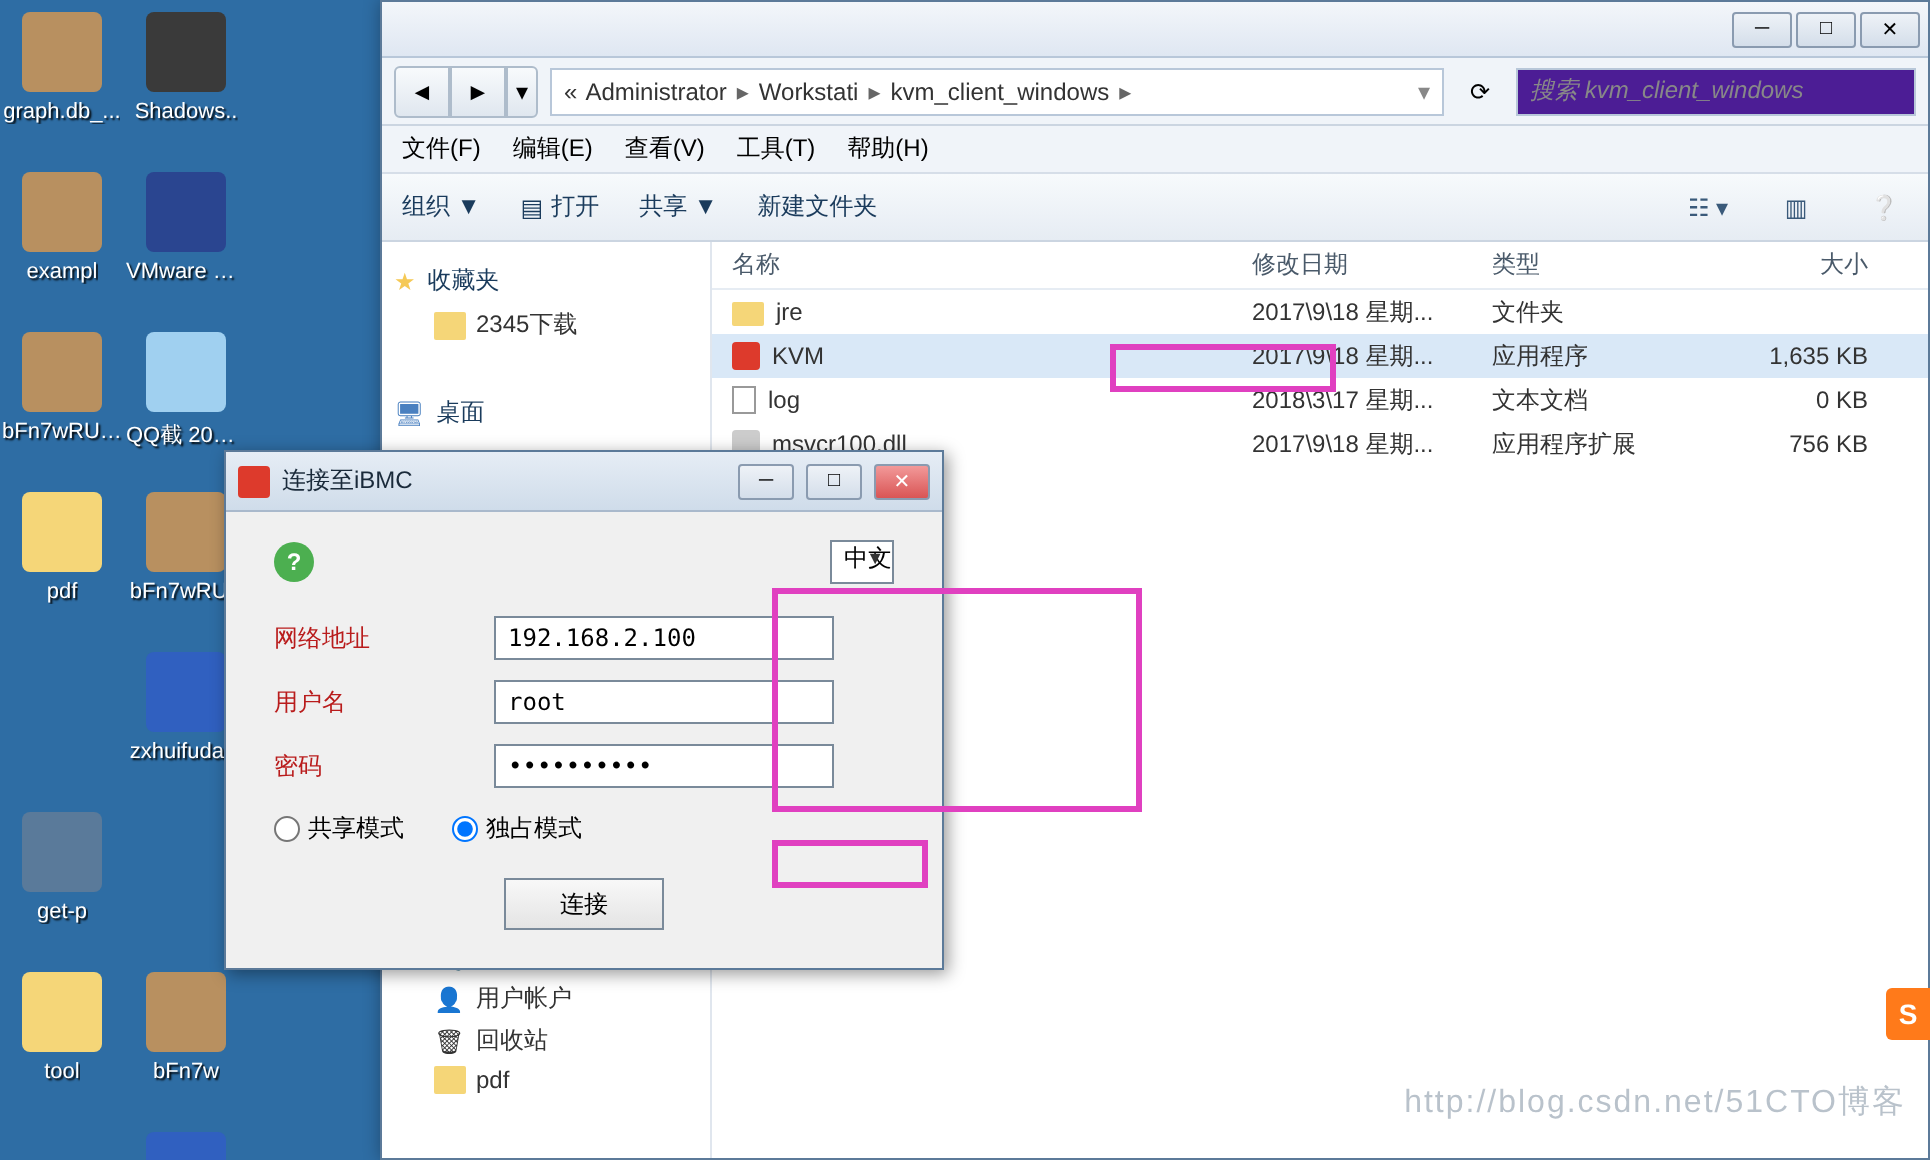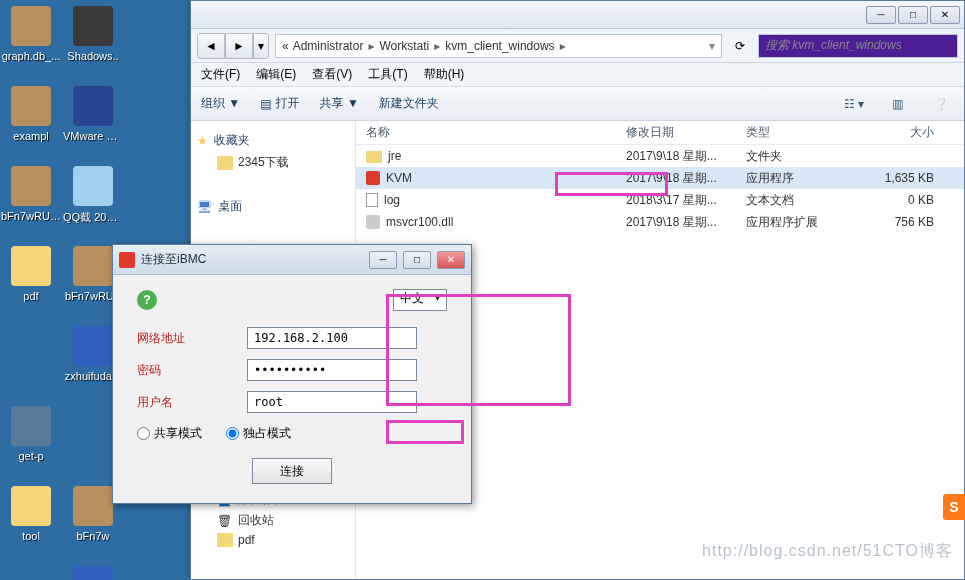--- a/index.html
+++ b/index.html
@@ -59,30 +59,30 @@
 .fico-app { display: inline-block; width: 14px; height: 14px; background: #dd3a2c; border-radius: 2px; }
 .fico-txt { display: inline-block; width: 12px; height: 14px; background: #fff; border: 1px solid #999; }
 .fico-dll { display: inline-block; width: 14px; height: 14px; background: #ccc; border-radius: 2px; }
 
 .highlight-box1 { position: absolute; border: 3px solid #e040c0; pointer-events: none; }
 .hb-kvm { left: 555px; top: 172px; width: 113px; height: 24px; }
 .hb-inputs { left: 386px; top: 294px; width: 185px; height: 112px; }
 .hb-radio { left: 386px; top: 420px; width: 78px; height: 24px; }
 
 
-.dialog { position: absolute; left: 112px; top: 244px; width: 360px; height: 260px; background: #f0f0f0; border: 1px solid #5c7a99; box-shadow: 2px 2px 8px rgba(0,0,0,0.4); }
+.dialog { position: absolute; left: 112px; top: 225px; width: 360px; height: 260px; background: #f0f0f0; border: 1px solid #5c7a99; box-shadow: 2px 2px 8px rgba(0,0,0,0.4); }
 .dlg-title { height: 30px; background: linear-gradient(#e6edf5,#cfdcea); display: flex; align-items: center; padding: 0 6px; gap: 6px; border-bottom: 1px solid #a9b9cc; }
 .dlg-title .dico { width: 16px; height: 16px; background: #dd3a2c; border-radius: 2px; }
 .dlg-title .dtxt { flex: 1; color: #1a2a3a; }
 .dlg-title .dbtn { width: 28px; height: 18px; border: 1px solid #8a9bb0; background: linear-gradient(#eef2f7,#d4deea); display: flex; align-items: center; justify-content: center; cursor: pointer; border-radius: 2px; font-size: 10px; }
 .dlg-title .dbtn.close { background: linear-gradient(#f29999,#d95555); color: #fff; }
 .dlg-body { padding: 14px 24px; }
 .dlg-top { display: flex; justify-content: space-between; align-items: center; margin-bottom: 16px; }
 .help-icon { width: 20px; height: 20px; border-radius: 50%; background: #4caf50; color: #fff; display: flex; align-items: center; justify-content: center; font-weight: bold; cursor: pointer; }
-.lang-select { border: 1px solid #7a8a9a; height: 22px; padding: 0 22px 0 6px; background: #fff; position: relative; cursor: pointer; }
+.lang-select { border: 1px solid #7a8a9a; height: 22px; padding: 0 0 0 6px; background: #fff; position: relative; cursor: pointer; }
 .lang-select::after { content: "▼"; position: absolute; right: 4px; top: 3px; font-size: 9px; color: #333; }
 .form-row { display: flex; align-items: center; margin-bottom: 10px; }
 .form-row label { width: 110px; color: #b91c1c; }
 .form-row input[type=text], .form-row input[type=password] { width: 170px; height: 22px; border: 1px solid #7a8a9a; padding: 0 6px; font-family: monospace; font-size: 12px; }
 .radio-row { display: flex; align-items: center; gap: 24px; margin: 12px 0 16px 0; }
 .radio-row label { display: flex; align-items: center; gap: 4px; cursor: pointer; }
 .btn-row { display: flex; justify-content: center; }
 .btn-connect { width: 80px; height: 26px; border: 1px solid #7a8a9a; background: linear-gradient(#f8f8f8,#e4e4e4); cursor: pointer; }
 
 .watermark { position: absolute; right: 12px; bottom: 18px; color: rgba(100,120,140,0.45); font-size: 16px; letter-spacing: 1px; pointer-events: none; }
@@ -292,26 +292,26 @@
   <div class="dlg-body">
     <div class="dlg-top">
       <div class="help-icon">?</div>
       <div class="lang-select"><span>中文</span></div>
     </div>
     <div class="form-row">
       <label>网络地址</label>
       <input type="text" value="192.168.2.100" style="">
     </div>
     <div class="form-row">
+      <label>用户名</label>
+      <input type="text" value="root" style="">
+    </div>
+    <div class="form-row">
       <label>密码</label>
       <input type="text" value="••••••••••" style="">
-    </div>
-    <div class="form-row">
-      <label>用户名</label>
-      <input type="text" value="root" style="">
     </div>
     <div class="radio-row">
       <label>
           <input type="radio" name="mode" style="">
           <span>共享模式</span>
         </label>
       <label>
           <input type="radio" name="mode" checked="" style="">
           <span>独占模式</span>
         </label>

